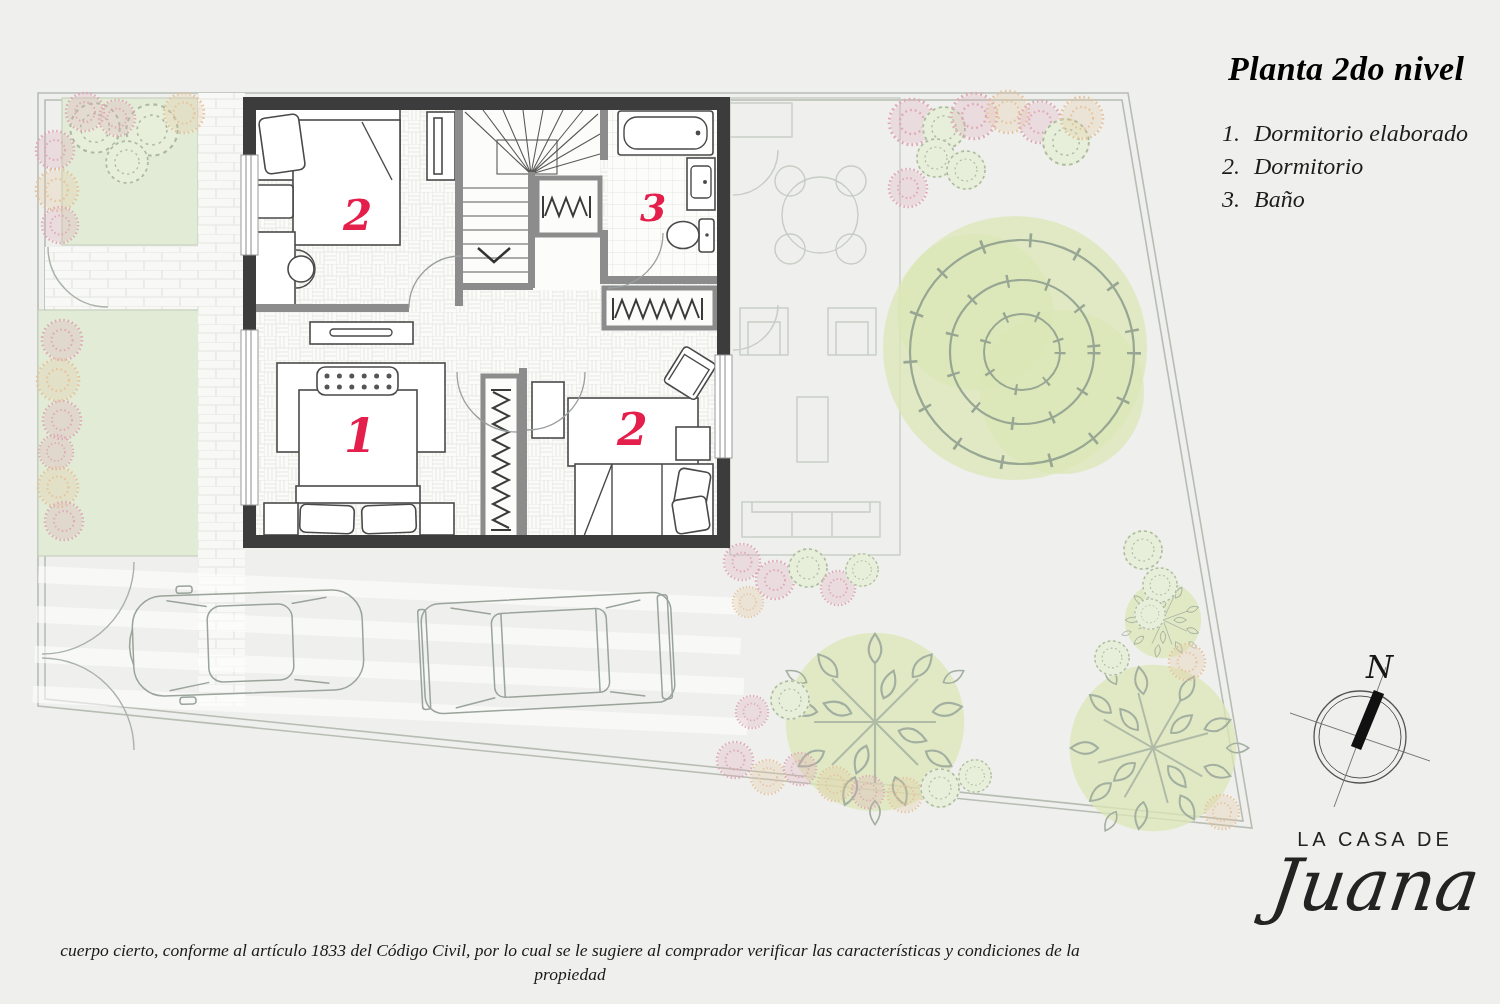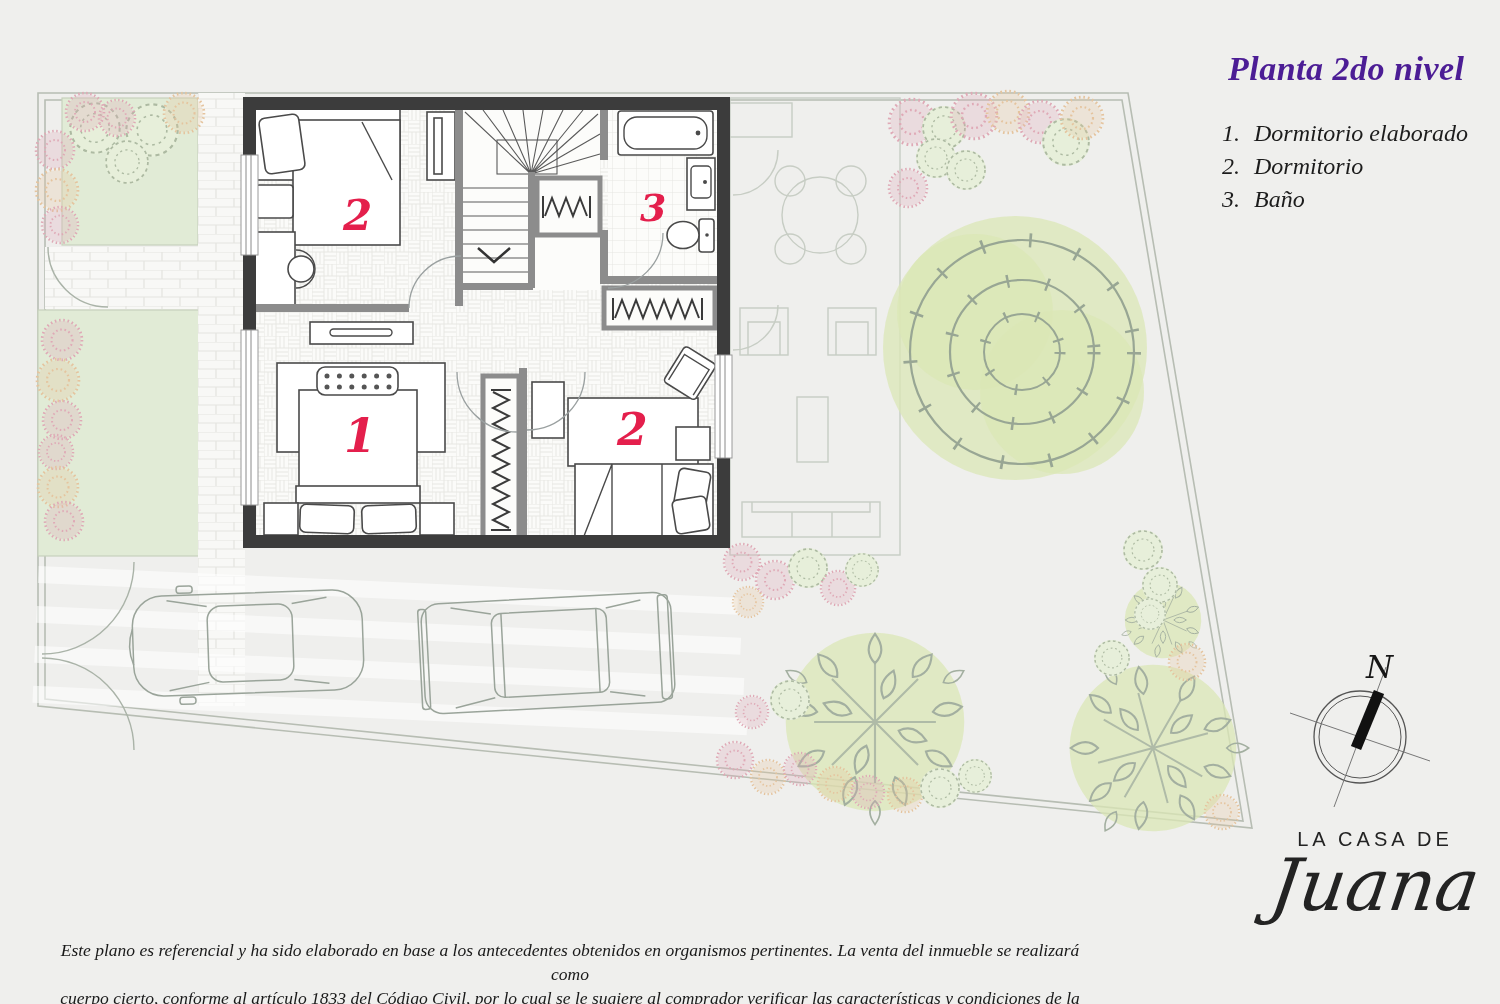--- a/index.html
+++ b/index.html
@@ -25,21 +25,21 @@
   .carline{stroke:#9aa49a;stroke-width:1.5;fill:none}
   .gate{stroke:#aab3a8;stroke-width:1.4;fill:none}
   .fl-pink{color:#dfa9b6}
   .fl-orange{color:#e5c49e}
   .roomnum{font-family:"DejaVu Serif", serif;font-style:italic;font-weight:bold;
            fill:#e41f4c}
   .northTxt{font-family:"DejaVu Serif", serif;font-style:italic;fill:#161616;
             font-size:31px}
   
   .title{position:absolute;left:1228px;top:50px;font-style:italic;font-weight:700;
-         font-size:34px;color:#4c1d95;letter-spacing:.5px;white-space:nowrap}
+         font-size:34px;color:#000000;letter-spacing:.5px;white-space:nowrap}
   .legend{position:absolute;left:1222px;top:120px;font-style:italic;font-size:24px;
           color:#1c1c1c}
   .legend .row{display:flex;margin-bottom:6px}
   .legend .num{width:32px}
   .disclaimer{position:absolute;left:40px;top:938px;width:1060px;text-align:center;
               font-style:italic;font-size:17.5px;line-height:24px;color:#191919}
   .logo{position:absolute;left:1245px;top:828px;width:260px;text-align:center;color:#232323}
   .logo .l1{font-family:"Liberation Sans", sans-serif;font-size:20px;letter-spacing:4px}
   .logo .l2{font-family:"DejaVu Serif", cursive, serif;font-style:italic;font-size:72px;
             line-height:76px;transform:skewX(-8deg);margin-top:-4px}
@@ -395,15 +395,14 @@
     <span>Baño</span>
   </div>
 </div>
 
 <div class="logo">
   <div class="l1">LA CASA DE</div>
   <div class="l2">Juana</div>
 </div>
 
 <div class="disclaimer">
-  <div>Este plano es referencial y ha sido elaborado en base a los antecedentes obtenidos en organismos pertinentes.  La venta del inmueble se realizará como</div>
   <div>cuerpo cierto, conforme al artículo 1833 del Código Civil, por lo cual se le sugiere al comprador verificar las características y condiciones de la propiedad</div>
 </div>
 
 </body></html>

